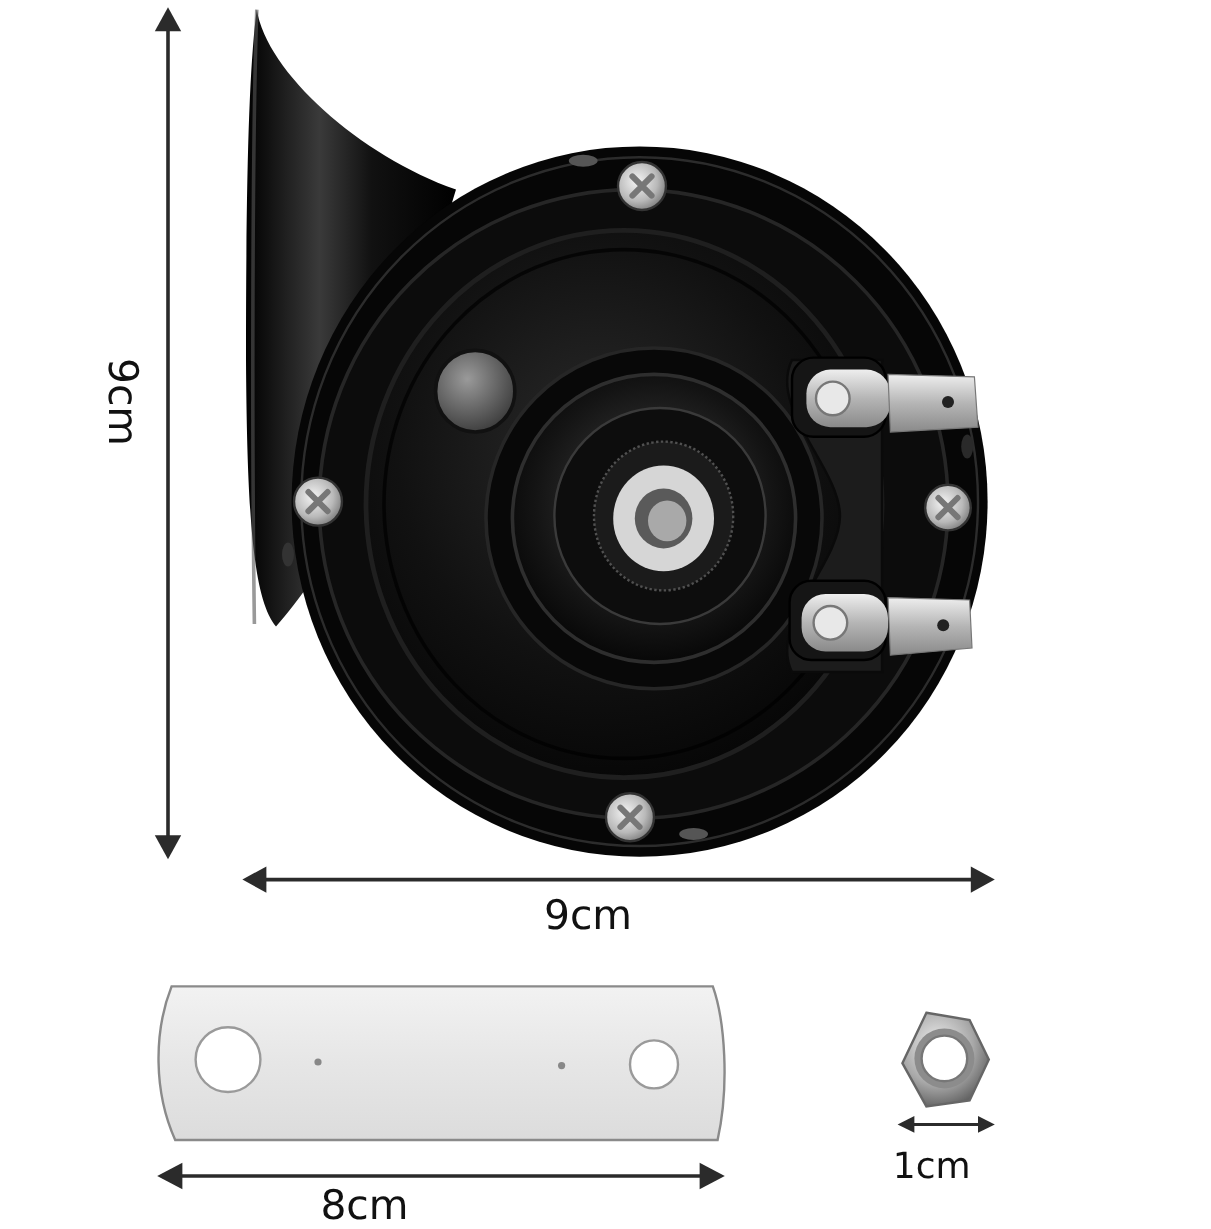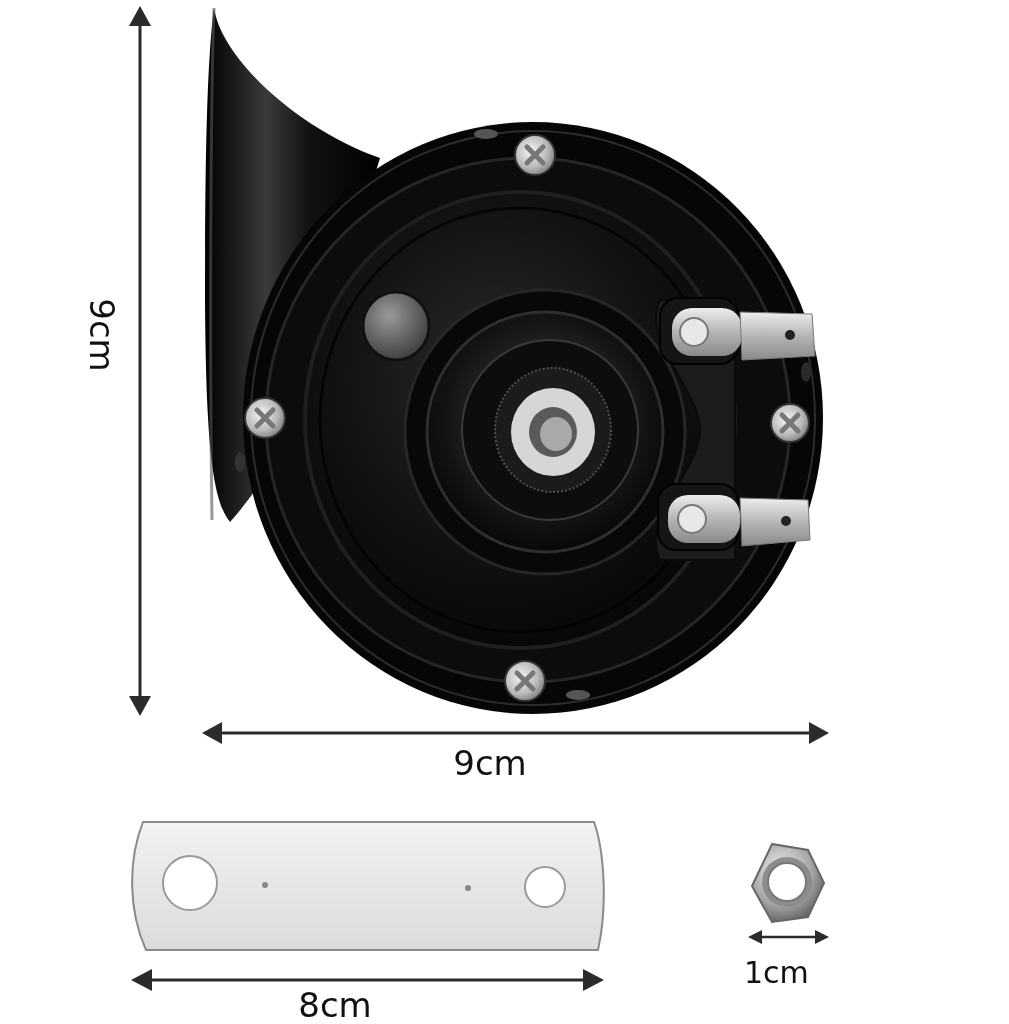--- a/index.html
+++ b/index.html
@@ -1,21 +1,21 @@
 <!DOCTYPE html>
 <html><head>
 <meta charset="utf-8">
 <style>
   html, body { margin:0; padding:0; background:#ffffff; }
   body { width:1009px; height:1024px; position:relative; overflow:hidden; font-family:"DejaVu Sans", sans-serif; }
   #stage { position:absolute; left:0; top:0; width:1009px; height:1024px; }
   .dim-label { position:absolute; color:#111; font-family:"DejaVu Sans", sans-serif; font-size:34px; line-height:1; white-space:nowrap; }
   #label-height { left:62px; top:318px; transform:rotate(90deg); transform-origin:center; width:80px; text-align:center; }
   #label-width { left:440px; top:746px; width:100px; text-align:center; }
-  #label-bracket { left:285px; top:988px; width:100px; text-align:center; }
+  #label-bracket { left:267px; top:988px; width:100px; text-align:left; }
   #label-nut { left:744px; top:958px; width:88px; text-align:left; font-size:30px; }
 </style>
 </head>
 <body>
 
 <div id="stage">
   <svg width="1009" height="1024" viewBox="0 0 1009 1024" xmlns="http://www.w3.org/2000/svg">
     <defs>
       <radialGradient id="discGrad" cx="0.45" cy="0.4" r="0.65">
         <stop offset="0" stop-color="#2a2a2a"></stop>

